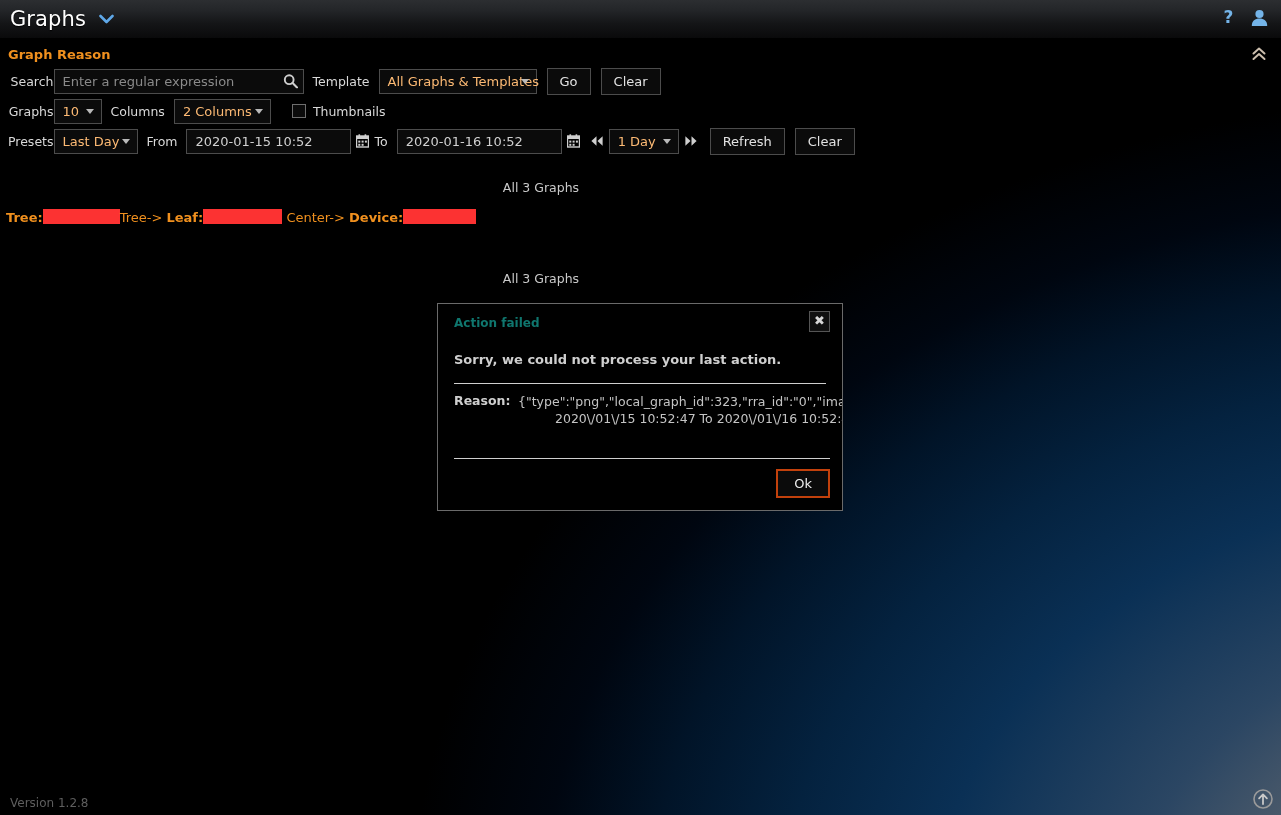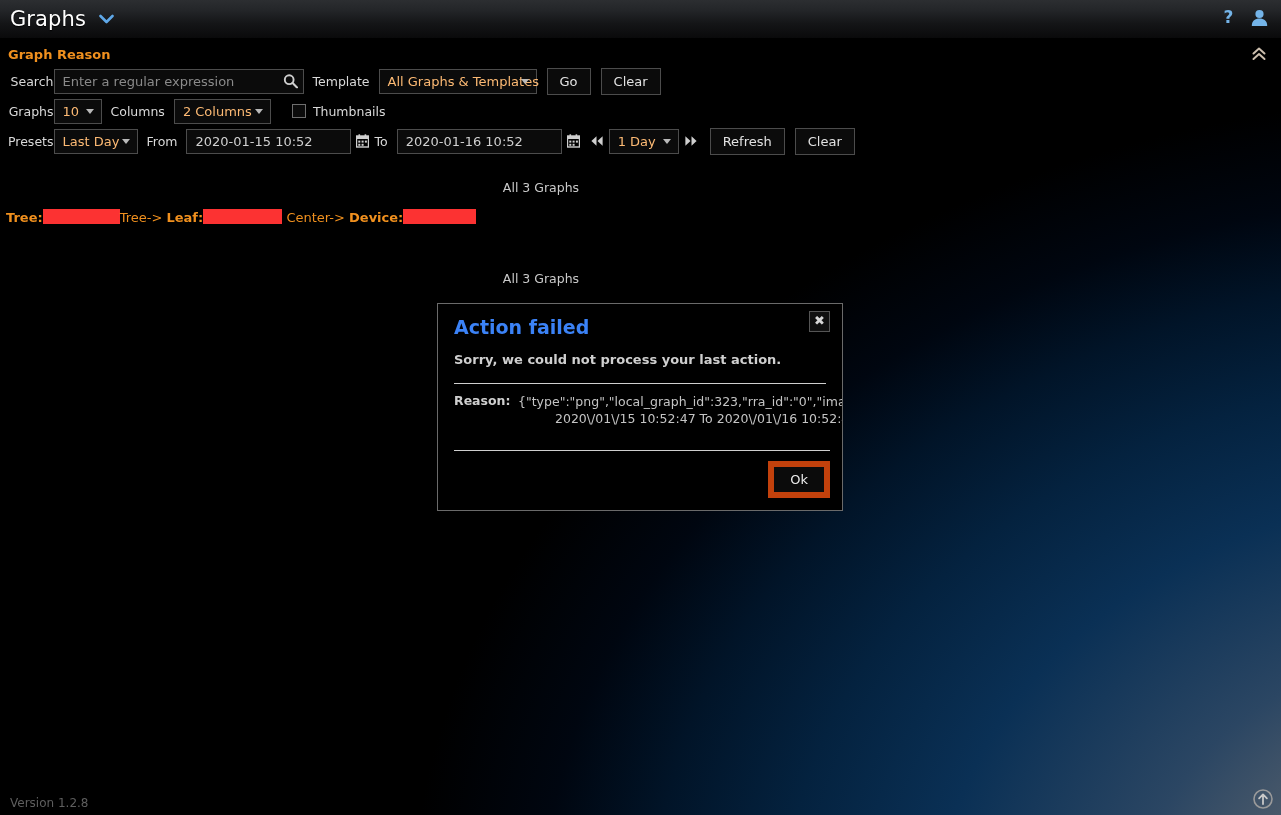--- a/index.html
+++ b/index.html
@@ -179,23 +179,23 @@
     border: 1px solid #6a6a6a;
     z-index: 60;
     display: flex; flex-direction: column;
   }
   #modal-titlebar {
     display: flex; align-items: flex-start;
     padding: 12px 12px 0 16px;
     height: 40px;
   }
   #modal-title {
-    color: #3b82f6;
+    color: #0f766e;
     font-weight: bold;
-    font-size: 19px;
+    font-size: 12px;
   }
   #modal-close {
     margin-left: auto;
     width: 21px; height: 21px;
     background: #111;
     border: 1px solid #555;
     color: #d8d8d8;
     font-size: 13px;
     line-height: 18px;
     text-align: center;
@@ -238,21 +238,21 @@
   }
   .reason-line.indent { padding-left: 37px; }
   #modal-footer {
     border-top: 1px solid #cfcfcf;
     margin: 0 12px 0 16px;
     padding: 10px 0 12px 0;
     display: flex; justify-content: flex-end;
   }
   #modal-ok {
     background: #0b0b0b;
-    border: 6px solid #c2410c;
+    border: 2px solid #c2410c;
     color: #ededed;
     font-size: 13px;
     font-family: "DejaVu Sans", "Liberation Sans", sans-serif;
     padding: 5px 16px;
     cursor: pointer;
   }
 
   
   #version {
     position: absolute; left: 10px; bottom: 5px;

